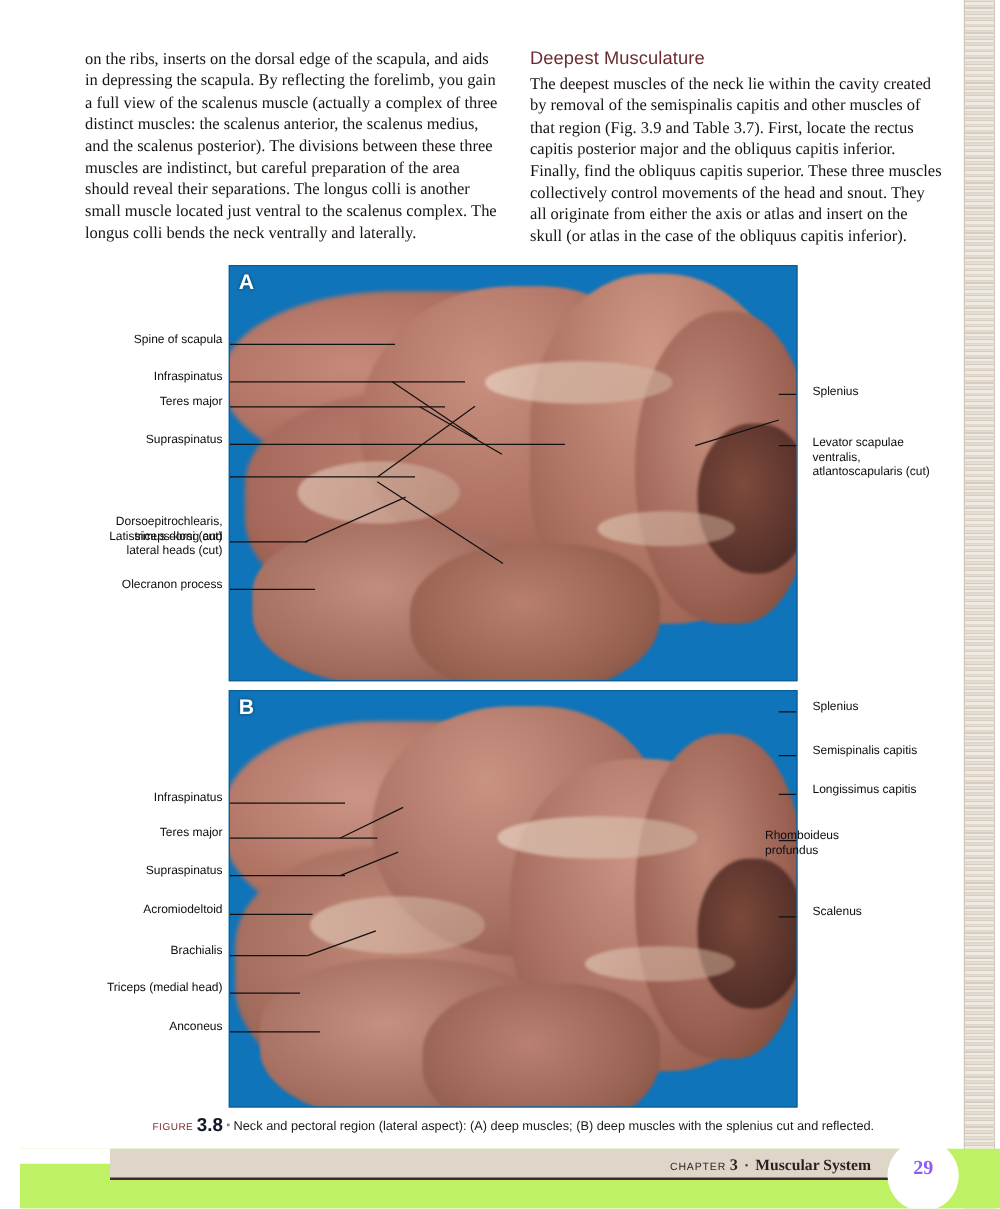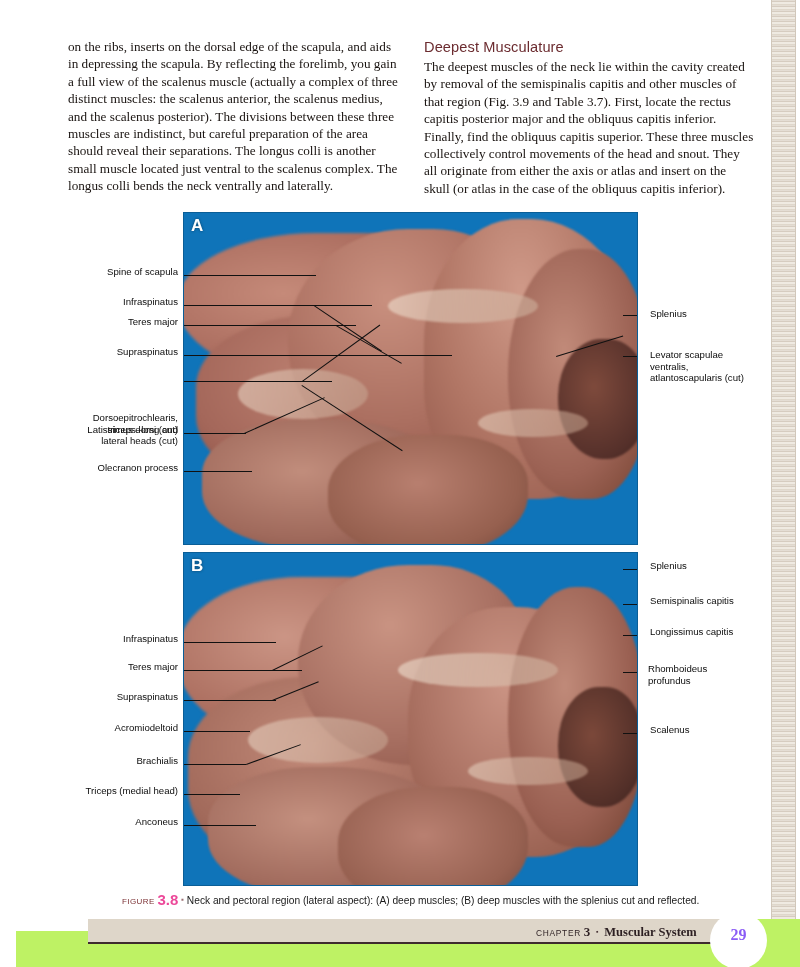--- a/index.html
+++ b/index.html
@@ -128,21 +128,21 @@
     color: #1a1a1a;
   }
   #caption .cap-word {
     font-size: 8px;
     letter-spacing: .4px;
     color: #7a2f33;
   }
   #caption .cap-num {
     font-size: 15px;
     font-weight: bold;
-    color: #ec4899;
+    color: #0f172a;
     vertical-align: -1px;
   }
   #caption .cap-sq { color: #9a6f72; font-size: 8px; vertical-align: 2px; }
 
   
   #footer {
     position: absolute;
     left: 16px; top: 919px;
     width: 800px; height: 48px;
     background: #bef264;
@@ -308,21 +308,21 @@
   <div class="lbl lbl-l" style="left:  8px; top:661px; width:170px;">Teres major</div>
   <div class="lbl lbl-l" style="left:  8px; top:691px; width:170px;">Supraspinatus</div>
   <div class="lbl lbl-l" style="left:  8px; top:722px; width:170px;">Acromiodeltoid</div>
   <div class="lbl lbl-l" style="left:  8px; top:755px; width:170px;">Brachialis</div>
   <div class="lbl lbl-l" style="left:  8px; top:785px; width:170px;">Triceps (medial head)</div>
   <div class="lbl lbl-l" style="left:  8px; top:816px; width:170px;">Anconeus</div>
 
   <div class="lbl lbl-r" style="left:650px; top:560px; width:125px;">Splenius</div>
   <div class="lbl lbl-r" style="left:650px; top:595px; width:125px;">Semispinalis capitis</div>
   <div class="lbl lbl-r" style="left:650px; top:626px; width:125px;">Longissimus capitis</div>
-  <div class="lbl lbl-r" style="left:648px; top:663px; width:125px;">Rhomboideus
+  <div class="lbl lbl-r" style="left:612px; top:663px; width:125px;">Rhomboideus
 profundus</div>
   <div class="lbl lbl-r" style="left:650px; top:724px; width:125px;">Scalenus</div>
 
   <div id="caption">
     <span class="cap-word">FIGURE</span>
     <span class="cap-num">3.8</span>
     <span class="cap-sq">▪</span>
     <span>Neck and pectoral region (lateral aspect): (A) deep muscles; (B) deep muscles with the splenius cut and reflected.</span>
   </div>
 

